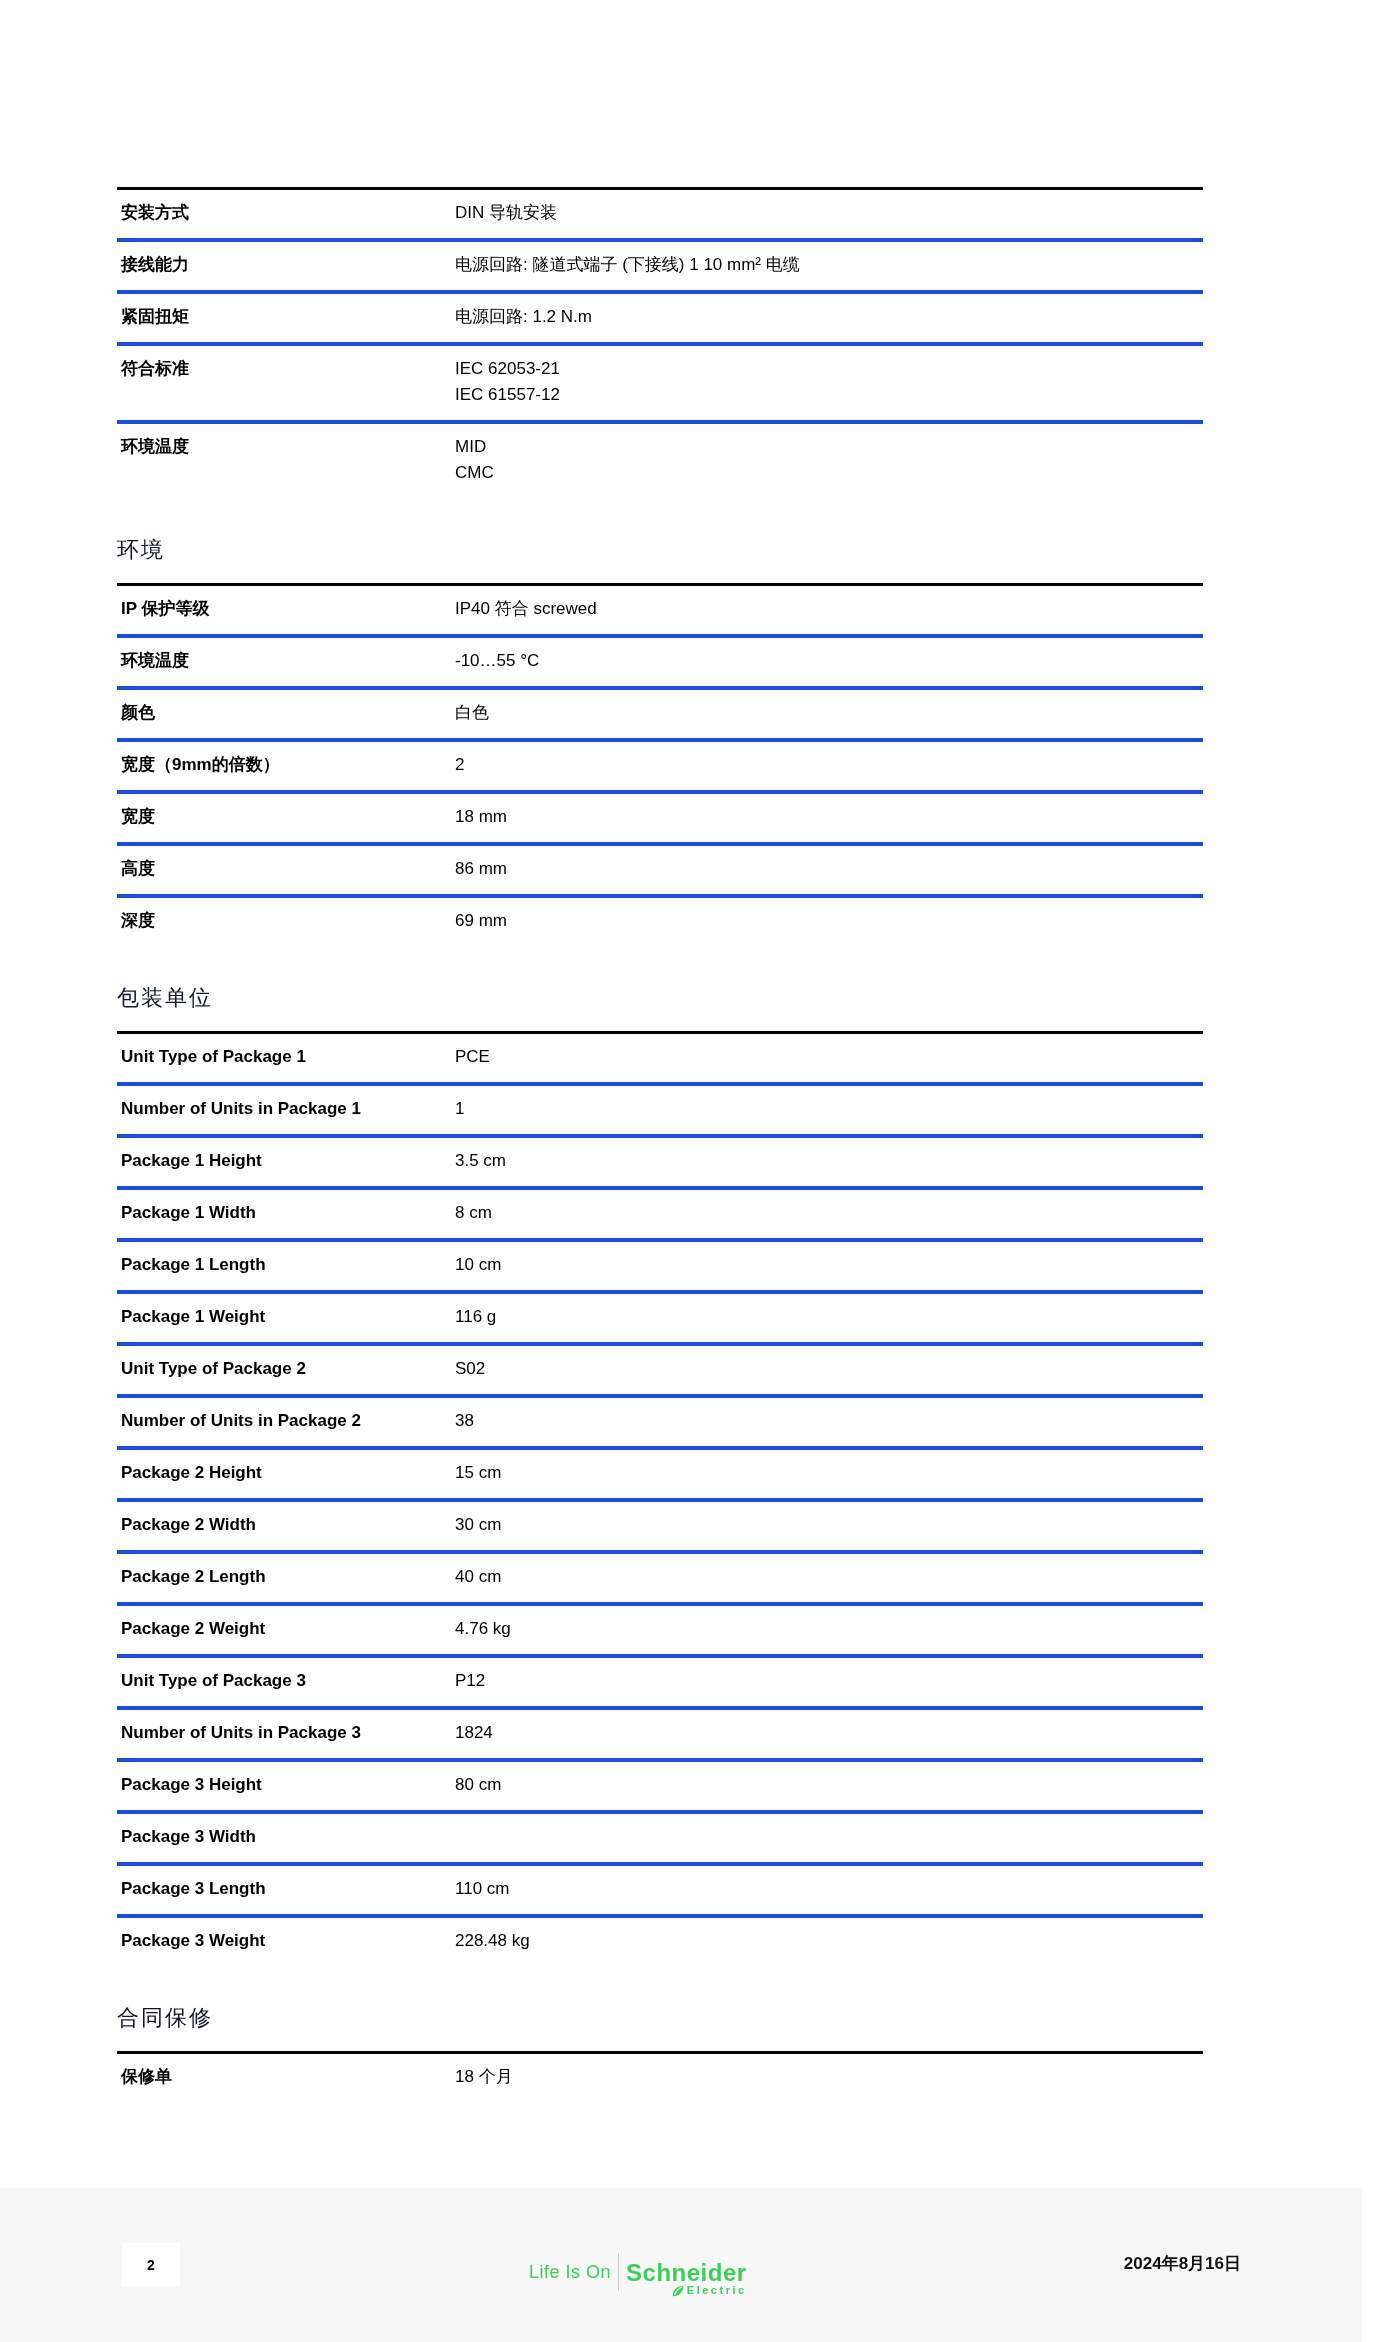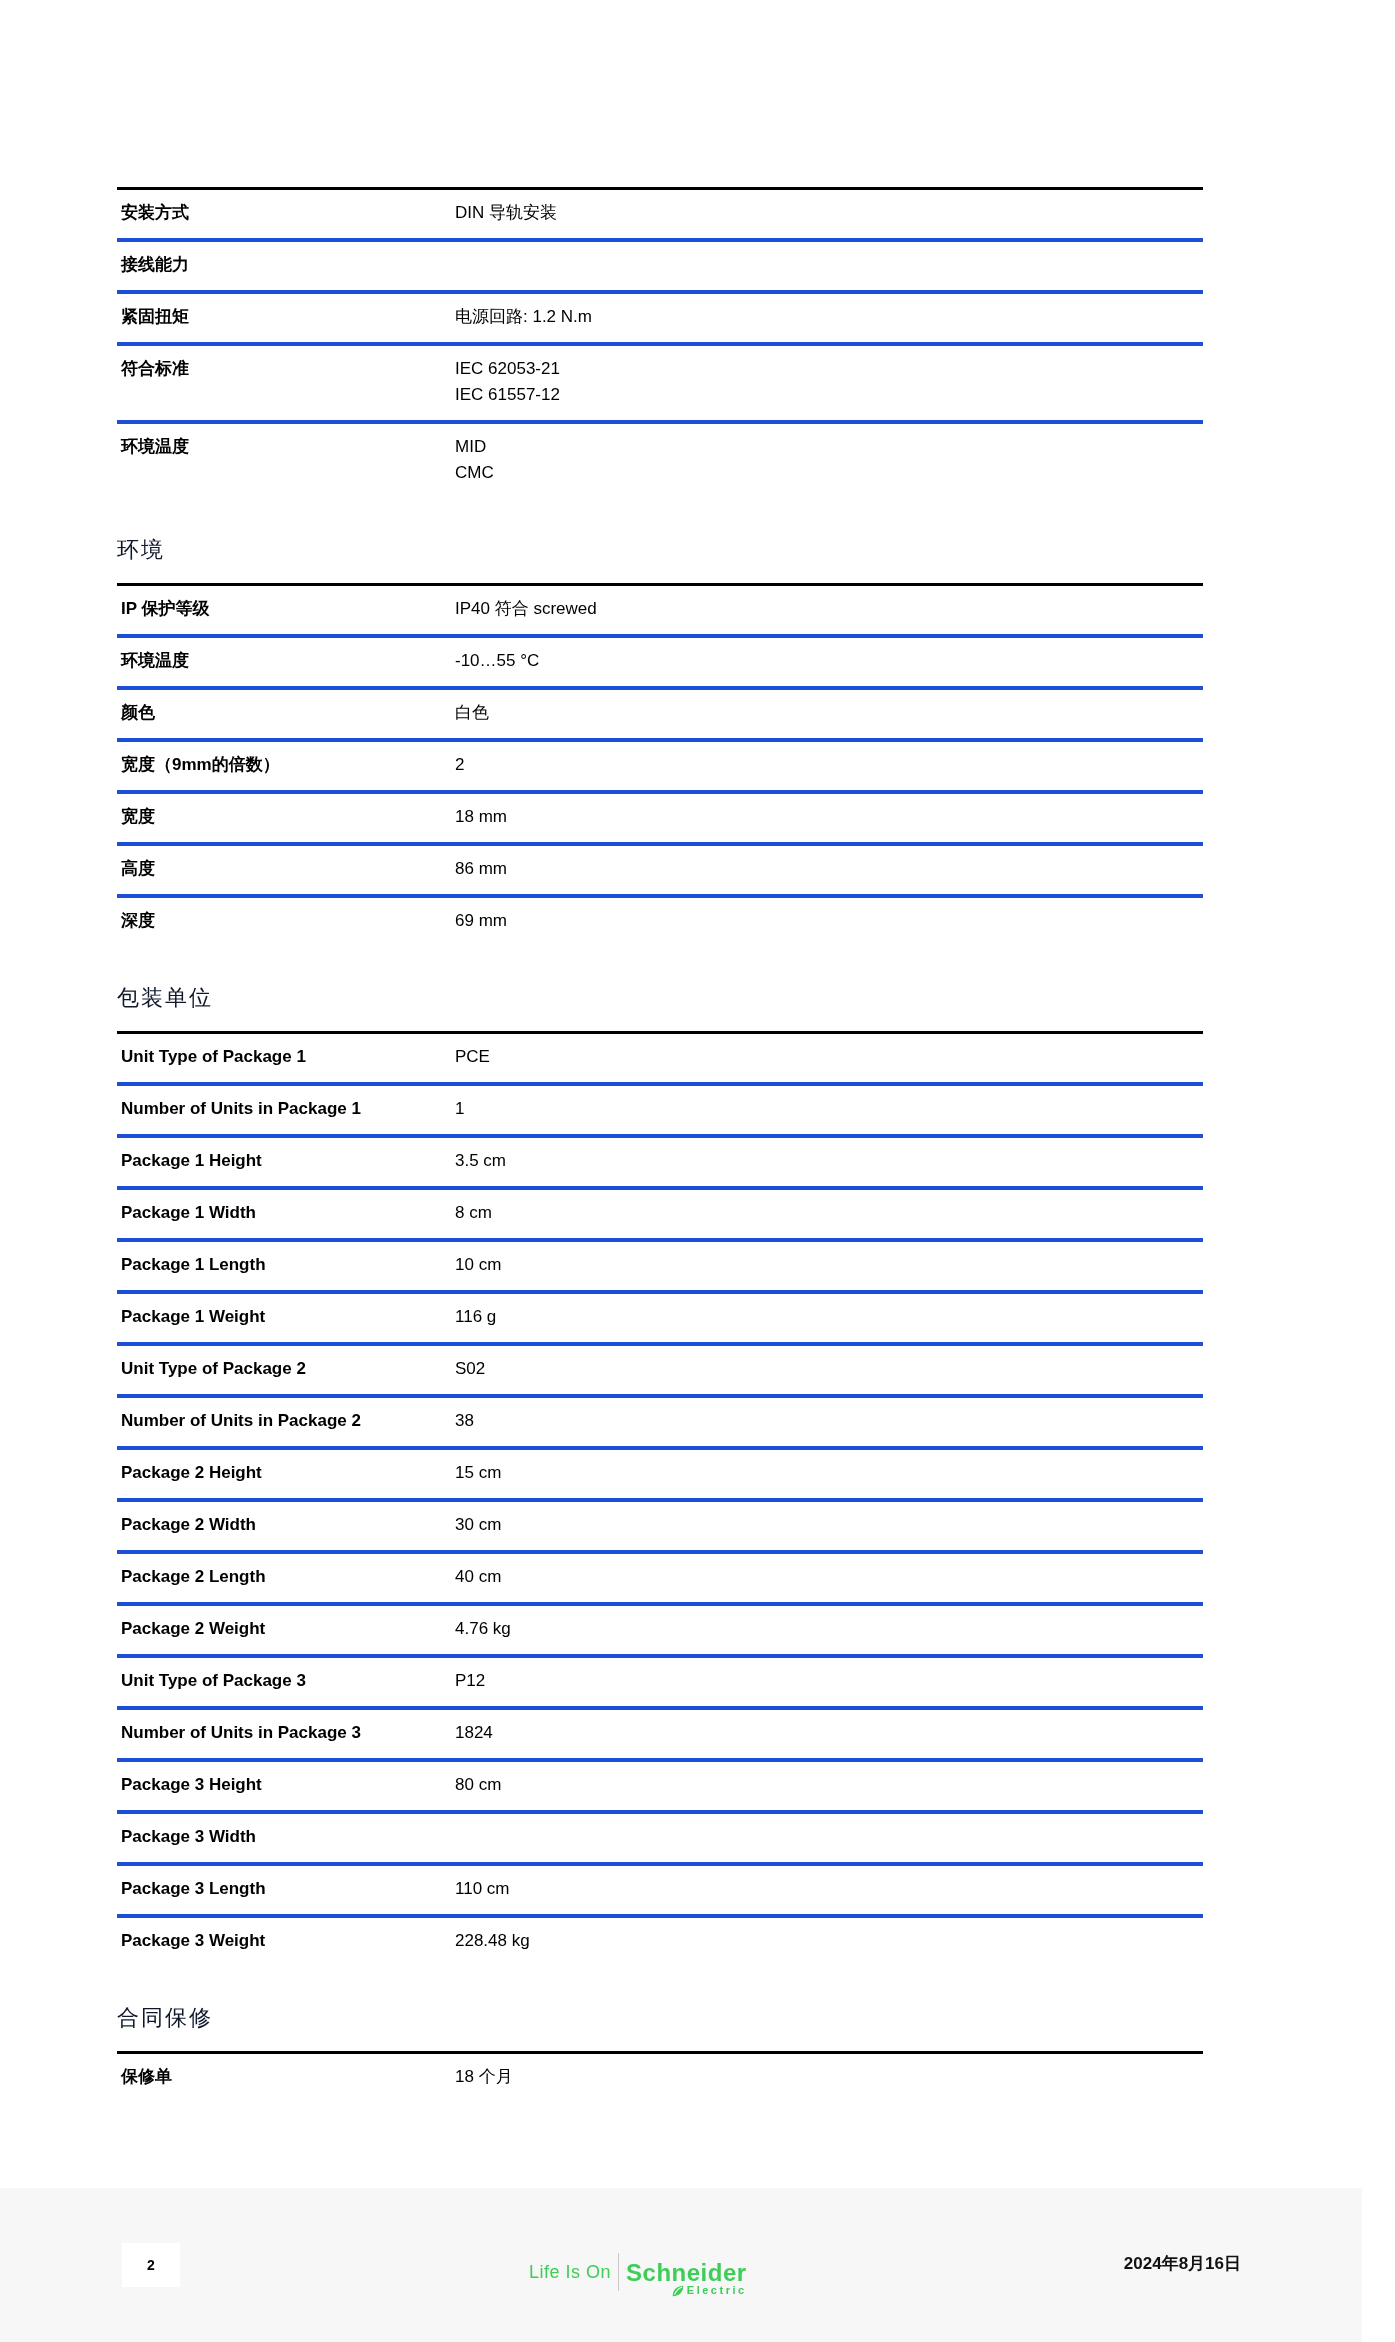--- a/index.html
+++ b/index.html
@@ -79,20 +79,23 @@
       <section class="spec-section">
         <div class="spec-table">
           <div class="row">
             <div class="cell label">安装方式</div>
             <div class="cell value">
               <div class="value-line">DIN 导轨安装</div>
             </div>
           </div>
           <div class="row">
             <div class="cell label">接线能力</div>
+            <div class="cell value">
+              <div class="value-line">电源回路: 隧道式端子 (下接线) 1 10 mm² 电缆</div>
+            </div>
           </div>
           <div class="row">
             <div class="cell label">紧固扭矩</div>
             <div class="cell value">
               <div class="value-line">电源回路: 1.2 N.m</div>
             </div>
           </div>
           <div class="row">
             <div class="cell label">符合标准</div>
             <div class="cell value">

